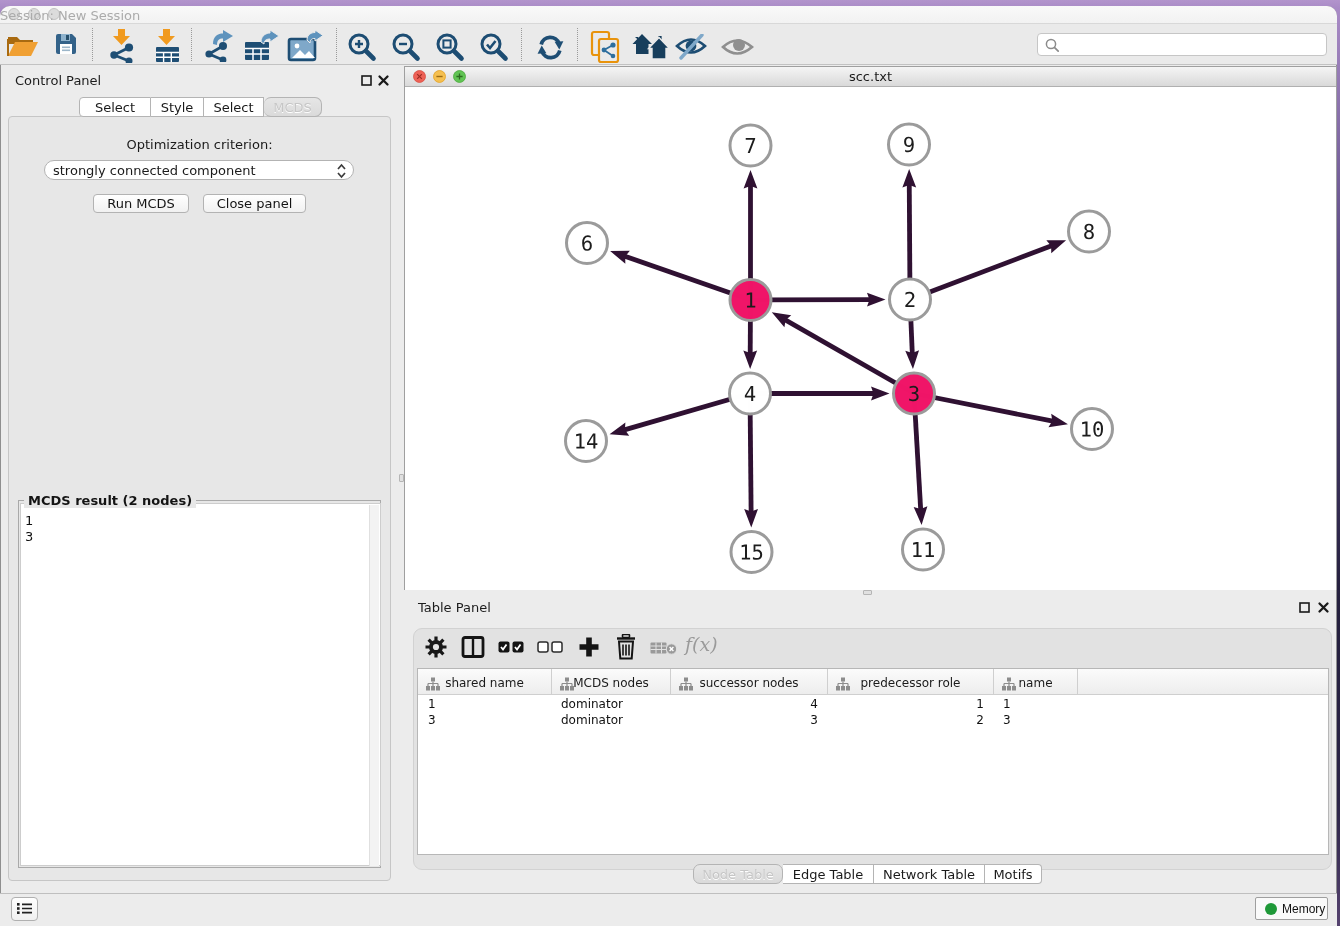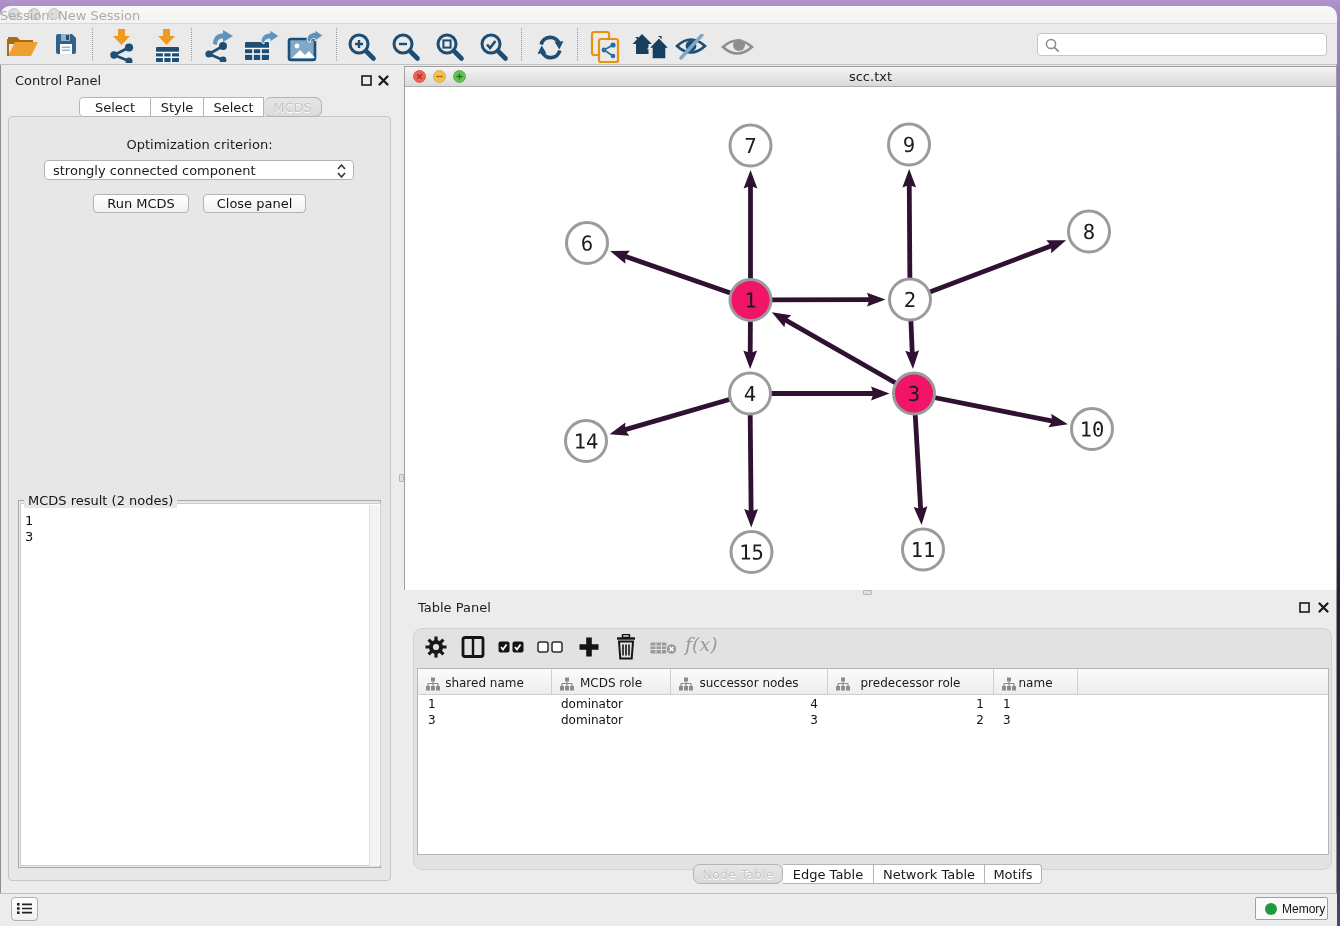--- a/index.html
+++ b/index.html
@@ -41,31 +41,31 @@
   .seg-tab { height:20px; font-size:13px; font-weight:400; font-family:"DejaVu Sans", sans-serif; color:#1a1a1a; background:#fff;
     border:1px solid #b4b4b4; border-left:none; display:flex; align-items:center; justify-content:center;
     padding:0; }
   .seg-tab:first-child { border-left:1px solid #b4b4b4; border-radius:4px 0 0 4px; }
   .seg-tab:last-child { border-radius:0 4px 4px 0; }
   .seg-tab.selected { background:linear-gradient(#e6e6e6,#dadada); color:#c6c6c6; text-shadow:0 1px 0 #fff;border-radius:7px; }
   .cp-content { position:absolute; left:8px; top:116px; width:383px; height:765px;
     background:#e7e7e7; border:1px solid #c6c6c6; border-radius:4px; }
   .opt-label { position:absolute; left:8px; width:383px; top:137px; text-align:center; font-size:13px; color:#1b1b1b; }
   .dropdown { position:absolute; left:44px; top:160px; width:310px; height:20px; background:#fff;
-    border:1px solid #b3b3b3; border-radius:4px; font-size:13px; color:#1b1b1b; }
+    border:1px solid #b3b3b3; border-radius:10px; font-size:13px; color:#1b1b1b; }
   .dropdown .val { position:absolute; left:8px; top:2px; }
   .dropdown svg { position:absolute; right:5px; top:2px; }
   .pushbtn { position:absolute; top:194px; height:19px; background:linear-gradient(#ffffff,#f1f1f1);
     border:1px solid #b3b3b3; border-radius:4px; font-size:13px; color:#141414;
     font-family:"DejaVu Sans", sans-serif; padding:0; }
   
   .group-border { position:absolute; left:18px; top:500px; width:363px; height:368px;
     border:1px solid #a9a9a9; }
   .group-legend { position:absolute; left:24px; top:493px; height:15px; background:#e7e7e7;
-    padding:0 4px; font-size:13px; color:#141414; z-index:2; }
+    padding:0 4px; font-size:13px; color:#141414; z-index:2;font-weight:bold; }
   .group-inner { position:absolute; left:20px; top:503px; width:361px; height:363px;
     background:#fff; border:1px solid #cdcdcd; }
   .group-items { position:absolute; left:4px; top:9px; font-size:13px; color:#111; line-height:16px; }
   .group-scroll { position:absolute; right:1px; top:1px; width:10px; height:361px;
     background:#f3f3f3; border-left:1px solid #e0e0e0; }
   .vsplit-grip { position:absolute; left:399px; top:474px; width:5px; height:8px;
     background:#e0e0e0; border:1px solid #b5b5b5; border-radius:1px; }
   .hsplit-grip { position:absolute; left:863px; top:590px; width:9px; height:5px;
     background:#e0e0e0; border:1px solid #b5b5b5; border-radius:1px; }
   
@@ -527,21 +527,21 @@
             <span class="hlabel">shared name</span>
           </div>
           <div class="hcell" style="width: 119px;">
             <span class="hicon"><svg width="14" height="14" viewBox="0 0 14 14">
                 <rect x="5" y="0.5" width="4" height="4" fill="#8c8c8c"></rect>
                 <path d="M7 4.5 V6.5 M2 6.5 H12 M2 6.5 V9 M7 6.5 V9 M12 6.5 V9" stroke="#8c8c8c" stroke-width="1.2" fill="none"></path>
                 <rect x="0" y="9" width="4" height="4.5" fill="#8c8c8c"></rect>
                 <rect x="5" y="9" width="4" height="4.5" fill="#8c8c8c"></rect>
                 <rect x="10" y="9" width="4" height="4.5" fill="#8c8c8c"></rect>
               </svg></span>
-            <span class="hlabel">MCDS role</span>
+            <span class="hlabel">MCDS nodes</span>
           </div>
           <div class="hcell" style="width: 157px;">
             <span class="hicon"><svg width="14" height="14" viewBox="0 0 14 14">
                 <rect x="5" y="0.5" width="4" height="4" fill="#8c8c8c"></rect>
                 <path d="M7 4.5 V6.5 M2 6.5 H12 M2 6.5 V9 M7 6.5 V9 M12 6.5 V9" stroke="#8c8c8c" stroke-width="1.2" fill="none"></path>
                 <rect x="0" y="9" width="4" height="4.5" fill="#8c8c8c"></rect>
                 <rect x="5" y="9" width="4" height="4.5" fill="#8c8c8c"></rect>
                 <rect x="10" y="9" width="4" height="4.5" fill="#8c8c8c"></rect>
               </svg></span>
             <span class="hlabel">successor nodes</span>

